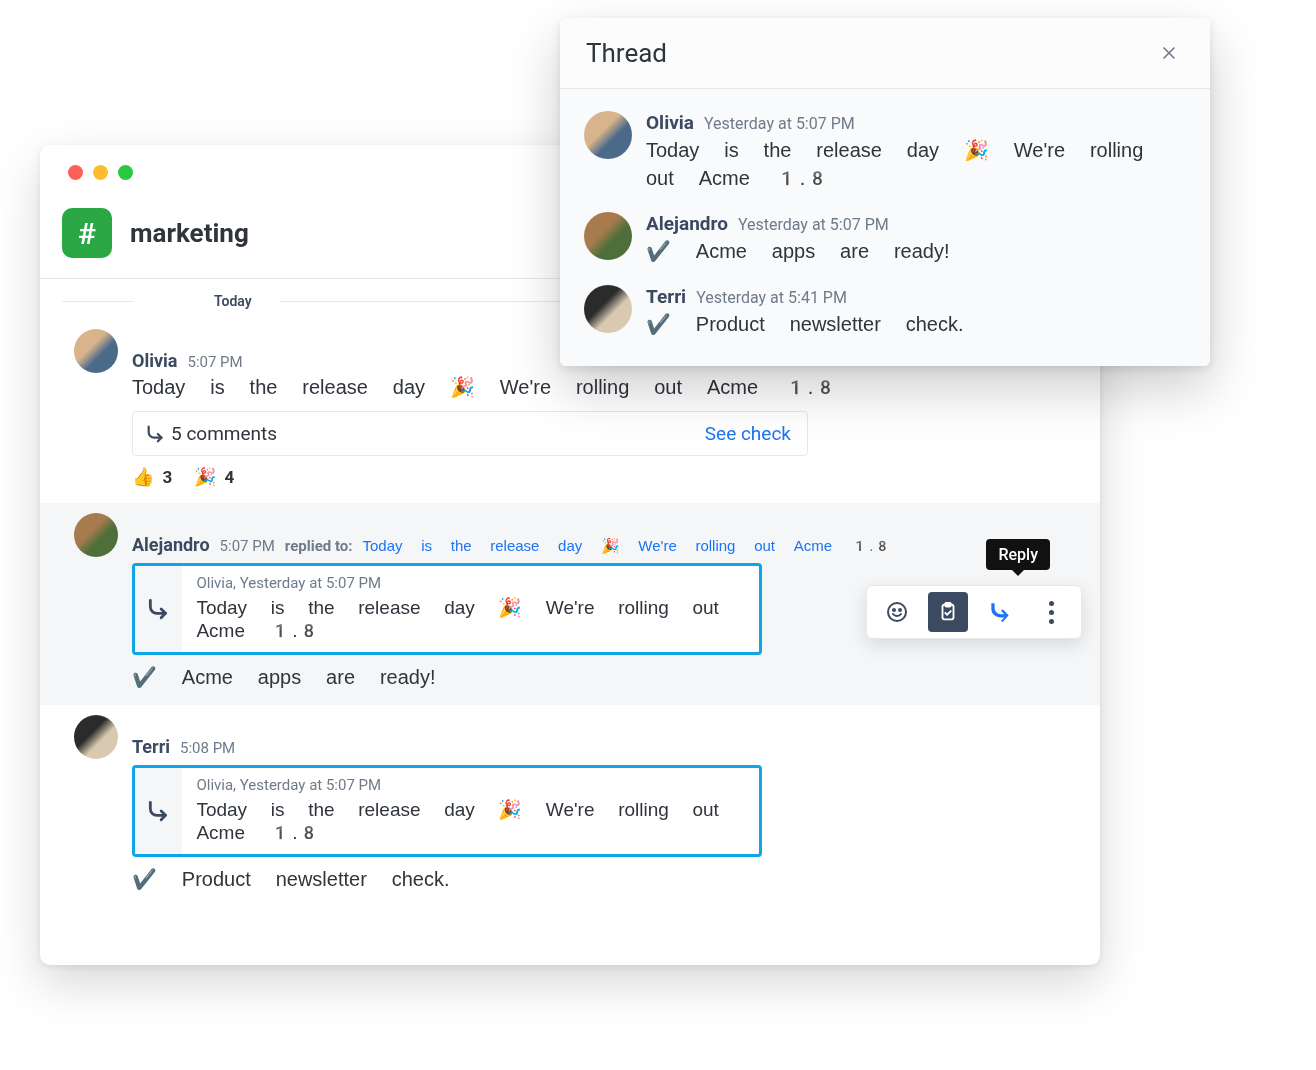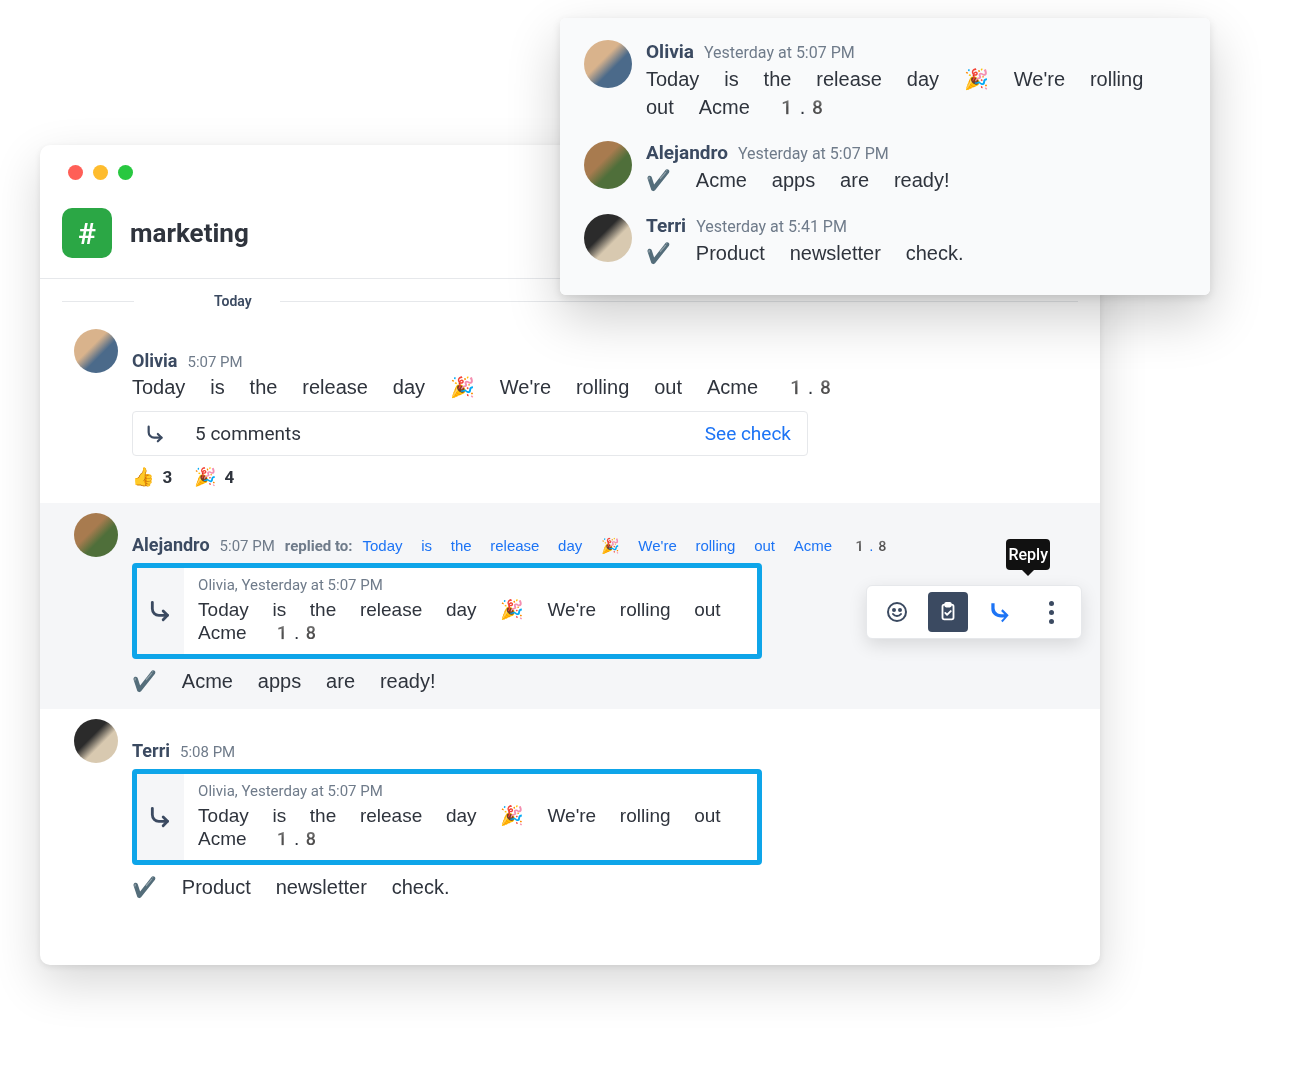--- a/index.html
+++ b/index.html
@@ -89,34 +89,34 @@
   .msg-text { font-size:20px; color:#2f343d; margin-top:2px; line-height:1.4; }
 
   .thread-bar {
     margin-top: 10px;
     border:1px solid #e6e8eb; border-radius:4px;
     display:flex; align-items:center; justify-content:space-between;
     padding: 10px 16px 10px 12px;
     width: 676px;
     background:#fff;
   }
-  .thread-bar-left { display:flex; align-items:center; gap:28px; }
+  .thread-bar-left { display:flex; align-items:center; gap:4px; }
   .thread-bar .arrow { font-size:22px; color:#3b4a61; }
   .thread-count { font-size:19px; color:#2f343d; }
   .thread-link  { font-size:19px; color:#1d74f5; }
 
   .reactions { display:flex; gap:22px; margin-top:10px; padding-bottom:10px; }
   .reaction  { display:flex; align-items:center; gap:8px; font-size:17px; }
   .reaction .emoji { font-size:18px; }
   .reaction .count { font-weight:700; color:#2f343d; }
 
   .quote-block {
     margin-top: 8px;
     display:flex; align-items:flex-start; gap:0;
-    border:5px solid #0ea5e9; border-radius:4px;
+    border:3px solid #0ea5e9; border-radius:4px;
     width: 630px; background:#fff; overflow:hidden;
   }
   .quote-arrow-cell {
     width:58px; align-self:stretch;
     display:flex; align-items:center; justify-content:center;
     background:#f5f6f8; font-size:24px; color:#3b4a61;
   }
   .quote-content { padding: 8px 14px 10px 14px; }
   .quote-meta  { font-size:15px; color:#6f7b8a; margin-bottom:4px; }
   .quote-text  { font-size:19px; color:#2f343d; }
@@ -146,21 +146,21 @@
   .hover-btn.blue { color:#1d74f5; }
   .kebab { display:flex; flex-direction:column; gap:4px; }
   .kebab span { width:5px; height:5px; background:#3b4a61; border-radius:50%; display:block; }
 
   .tooltip {
     position:absolute;
     right: 50px;
     top: 394px;
     background:#111; color:#fff;
     font-size:16px; font-weight:500;
-    padding: 6px 2px; border-radius:4px;
+    padding: 6px 12px; border-radius:4px;
     z-index:6;
   }
   .tooltip::after{
     content:""; position:absolute; left:50%; bottom:-6px; margin-left:-6px;
     border:6px solid transparent; border-top-color:#111; border-bottom:none;
   }
 
   
   .thread-panel {
     position:absolute;
@@ -341,20 +341,30 @@
         <span></span>
           <span></span>
           <span></span>
       </span>
     </div>
   </div>
 
 </div>
 
 <div class="thread-panel">
+  <div class="thread-header">
+    <span class="thread-title">Thread</span>
+    <div class="close-x">
+      <span>
+        <svg width="20" height="20" viewBox="0 0 24 24" fill="none" stroke="#6f7b8a" stroke-width="2" stroke-linecap="round">
+            <path d="M6 6l12 12M18 6L6 18"></path>
+          </svg>
+      </span>
+    </div>
+  </div>
   <div class="thread-msgs">
 
     <div class="t-msg">
       <div class="t-avatar avatar av-olivia"></div>
       <div class="t-body">
         <div class="t-head">
           <span class="t-author">Olivia</span>
           <span class="t-time">Yesterday at 5:07 PM</span>
         </div>
         <div class="t-text emoji">Today is the release day 🎉 We're rolling out Acme 1.8</div>

